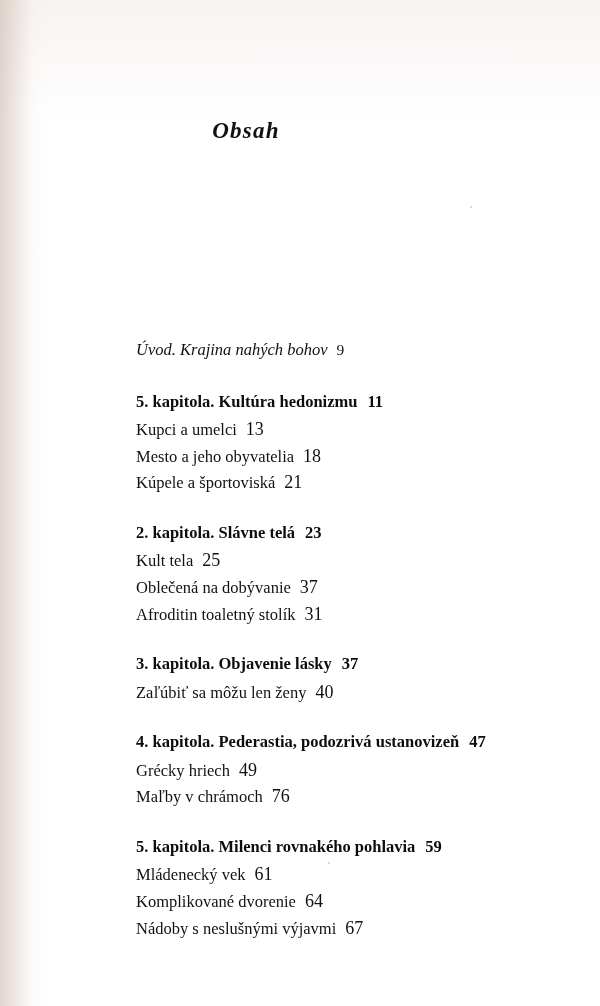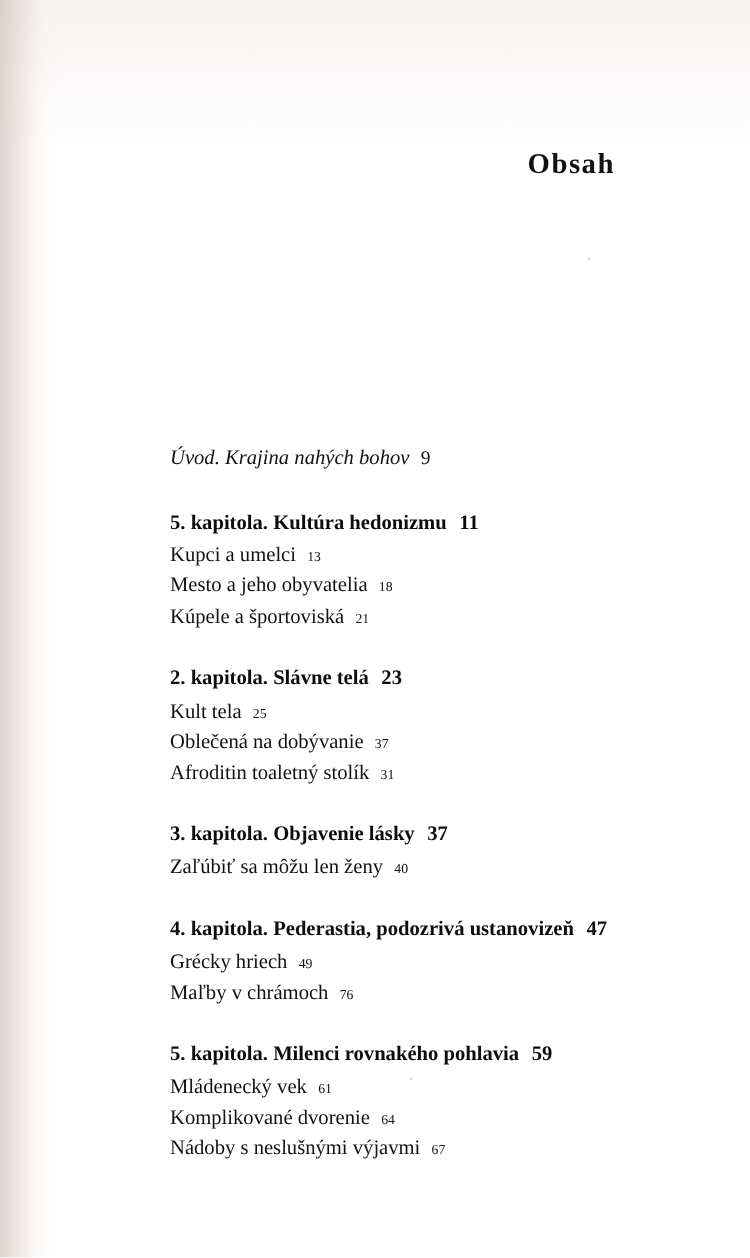--- a/index.html
+++ b/index.html
@@ -48,31 +48,32 @@
   .content {
     position: absolute;
     inset: 0;
   }
 
   .toc-title {
     position: absolute;
     top: 118px;
     left: 0;
     width: 492px;
-    text-align: right;
+    text-align: center;
     font-family: "Liberation Serif", serif;
     font-weight: bold;
+    font-style: italic;
     font-size: 23px;
     letter-spacing: 1.2px;
     color: #141010;
   }
 
   .toc-body {
     position: absolute;
-    top: 356px;
+    top: 340px;
     left: 136px;
     width: 420px;
   }
 
   .toc-intro {
     font-style: italic;
     font-size: 16.5px;
     line-height: 1.25;
     margin: 0 0 30px 0;
     color: #141010;
@@ -99,21 +100,21 @@
     margin-left: 10px;
   }
 
   .entry {
     font-size: 16.5px;
     line-height: 1.48;
     color: #141010;
   }
   .entry .pg {
     margin-left: 9px;
-    font-size: 11px;
+    font-size: 18px;
   }
 
   
   .speck {
     position: absolute;
     width: 2px; height: 2px;
     background: #b9a79f;
     border-radius: 50%;
     opacity: .55;
   }

